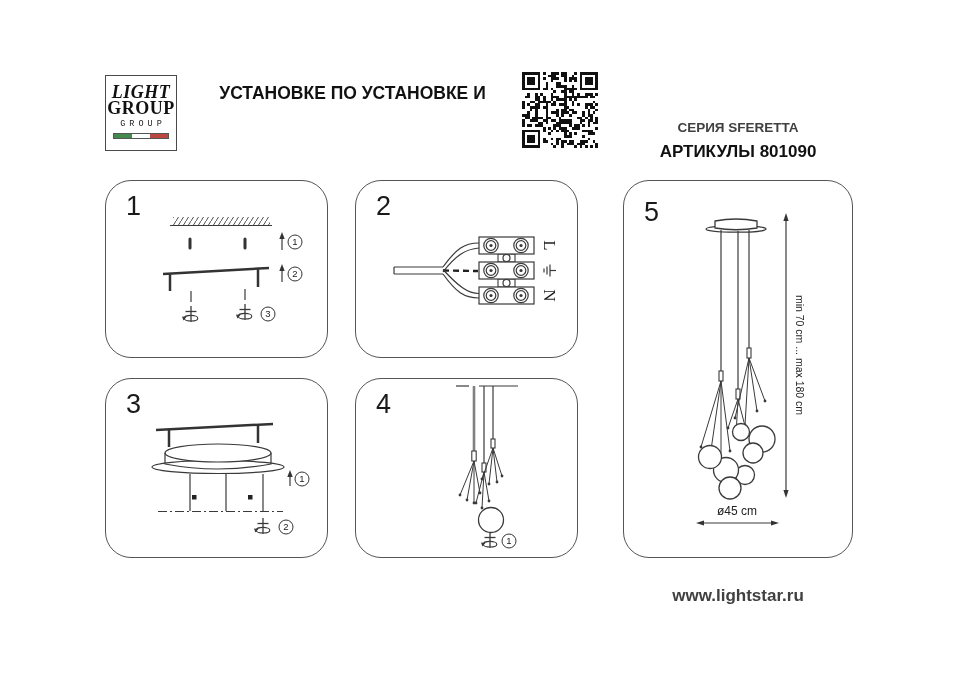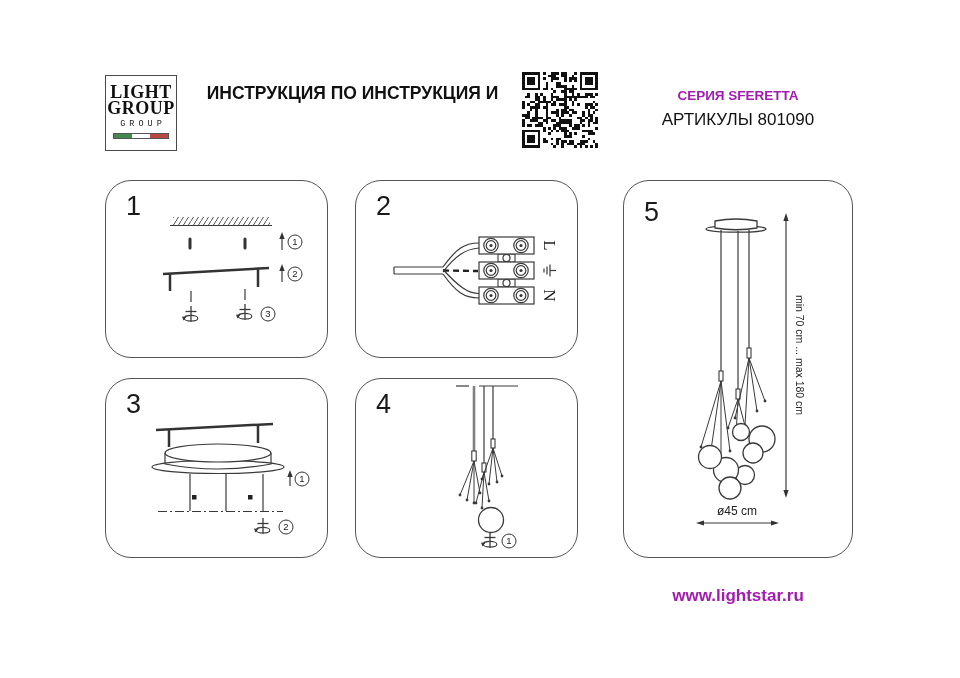--- a/index.html
+++ b/index.html
@@ -5,34 +5,34 @@
   * { margin:0; padding:0; box-sizing:border-box; }
   html,body { background:#ffffff; }
   body { font-family:"Liberation Sans", sans-serif; color:#1a1a1a; }
   .page { position:relative; width:960px; height:678px; background:#fff; overflow:hidden; }
 
   
   .logo { position:absolute; left:105px; top:75px; width:72px; height:76px;
           border:1px solid #4a4a4a; text-align:center; background:#fff; }
   .logo-word { font-family:"Liberation Serif", serif; font-weight:bold; font-size:18px;
                line-height:16px; letter-spacing:0.5px; color:#111; }
-  .logo-word:first-child { margin-top:8px; }
+  .logo-word:first-child { margin-top:8px;font-style:italic; }
   .logo-group { font-family:Liberation Mono, monospace; font-size:8.5px; letter-spacing:4px;
                 padding-left:4px; color:#222; margin-top:3px; }
   .logo-flag { width:56px; height:6px; margin:4px auto 0 auto; border:1px solid #555; display:flex; }
   .logo-flag span { flex:1; height:100%; }
 
   .title { position:absolute; left:180px; top:84px; width:345px; text-align:center;
            font-weight:bold; font-size:17.5px; line-height:19px; color:#111; }
 
   .qr { position:absolute; left:522px; top:72px; width:76px; height:76px; }
 
   .series-wrap { position:absolute; left:623px; top:88px; width:230px; text-align:center; }
-  .series { font-weight:bold; font-size:13.5px; color:#a21caf; }
-  .articles { font-weight:normal; font-size:17px; color:#111; margin-top:7px; }
+  .series { font-weight:bold; font-size:13.5px; color:#404040;margin-top:32px; }
+  .articles { font-weight:bold; font-size:17px; color:#111; margin-top:7px; }
 
   
   .panel { position:absolute; border:1.2px solid #555; border-radius:26px; background:#fff; }
   #panel1 { left:105px; top:180px; width:223px; height:178px; }
   #panel2 { left:355px; top:180px; width:223px; height:178px; }
   #panel3 { left:105px; top:378px; width:223px; height:180px; }
   #panel4 { left:355px; top:378px; width:223px; height:180px; }
   #panel5 { left:623px; top:180px; width:230px; height:378px; }
   .pnum { position:absolute; left:20px; top:10px; font-size:27px; color:#1a1a1a; }
   #panel5 .pnum { top:16px; }
@@ -43,21 +43,21 @@
   .stk { stroke:#3a3a3a; stroke-width:1.2; fill:none; }
   .thick { stroke:#333; stroke-width:2.5; fill:none; }
   .circ-num { stroke:#333; stroke-width:1; fill:none; }
   .num-txt { font-size:9.5px; text-anchor:middle; }
   .term-label { font-family:"Liberation Serif", serif; font-size:17px; text-anchor:middle; fill:#1a1a1a; }
   .dim-txt { font-size:10.5px; text-anchor:middle; fill:#222; }
   .dia-txt { font-size:12px; text-anchor:middle; fill:#222; }
   .arrow { fill:#333; stroke:none; }
 
   .footer { position:absolute; left:623px; top:586px; width:230px; text-align:center;
-            font-weight:bold; font-size:17px; color:#a21caf; }
+            font-weight:bold; font-size:17px; color:#404040; }
 </style>
 </head>
 <body>
 
 <div class="page">
 
   <svg width="0" height="0" style="position:absolute" aria-hidden="true">
     <defs>
       <g id="screwsym">
         <line x1="0" y1="-9" x2="0" y2="7" stroke="#3a3a3a" stroke-width="1.3"></line>
@@ -73,21 +73,21 @@
     <div class="logo-word">GROUP</div>
     <div class="logo-group">GROUP</div>
     <div class="logo-flag">
       <span id="flag-g" style="background: rgb(69, 137, 79);"></span>
         <span id="flag-w" style="background: rgb(255, 255, 255);"></span>
         <span id="flag-r" style="background: rgb(187, 72, 64);"></span>
     </div>
   </div>
 
   <div class="title">
-    <div>ИНСТРУКЦИЯ ПО ИНСТРУКЦИЯ И</div>
+    <div>УСТАНОВКЕ ПО УСТАНОВКЕ И</div>
   </div>
 
   <div class="qr">
     <svg width="76" height="76" viewBox="0 0 29 29" shape-rendering="crispEdges">
       <rect x="0" y="0" width="29" height="29" fill="#fff"></rect>
       <rect x="0.5" y="0.5" width="6" height="6" fill="none" stroke="#111" stroke-width="1"></rect>
       <rect x="2" y="2" width="3" height="3" fill="#111"></rect>
       <rect x="22.5" y="0.5" width="6" height="6" fill="none" stroke="#111" stroke-width="1"></rect>
       <rect x="24" y="2" width="3" height="3" fill="#111"></rect>
       <rect x="0.5" y="22.5" width="6" height="6" fill="none" stroke="#111" stroke-width="1"></rect>

